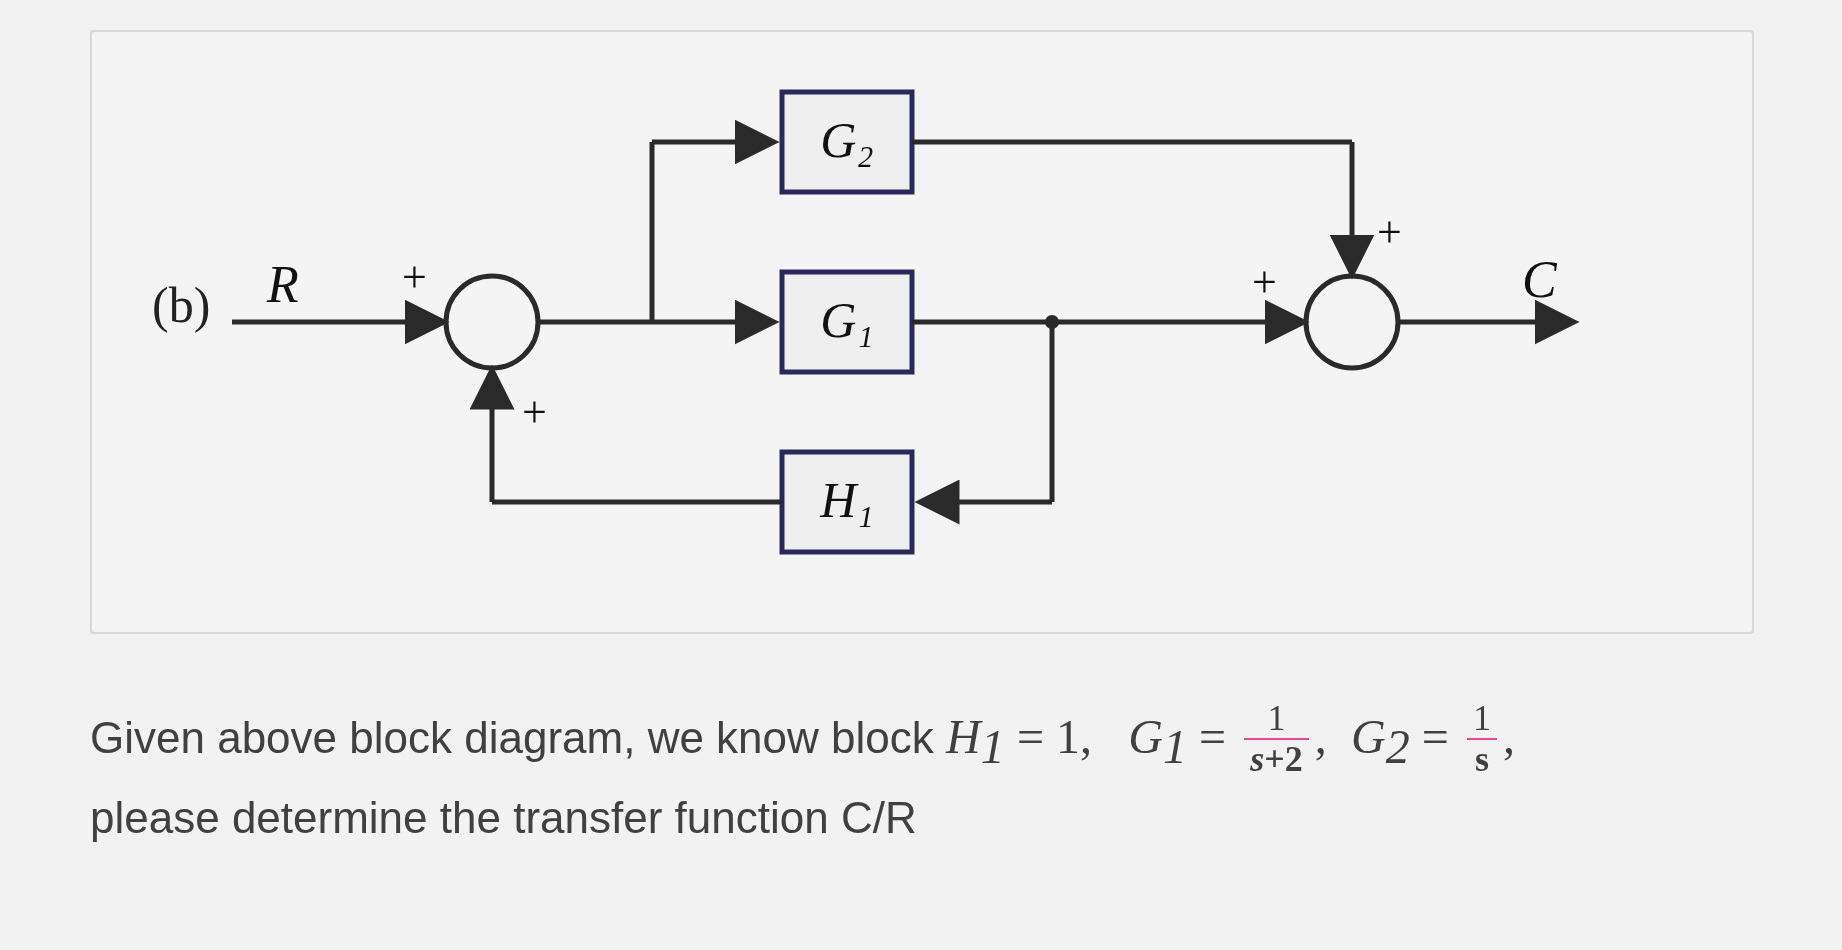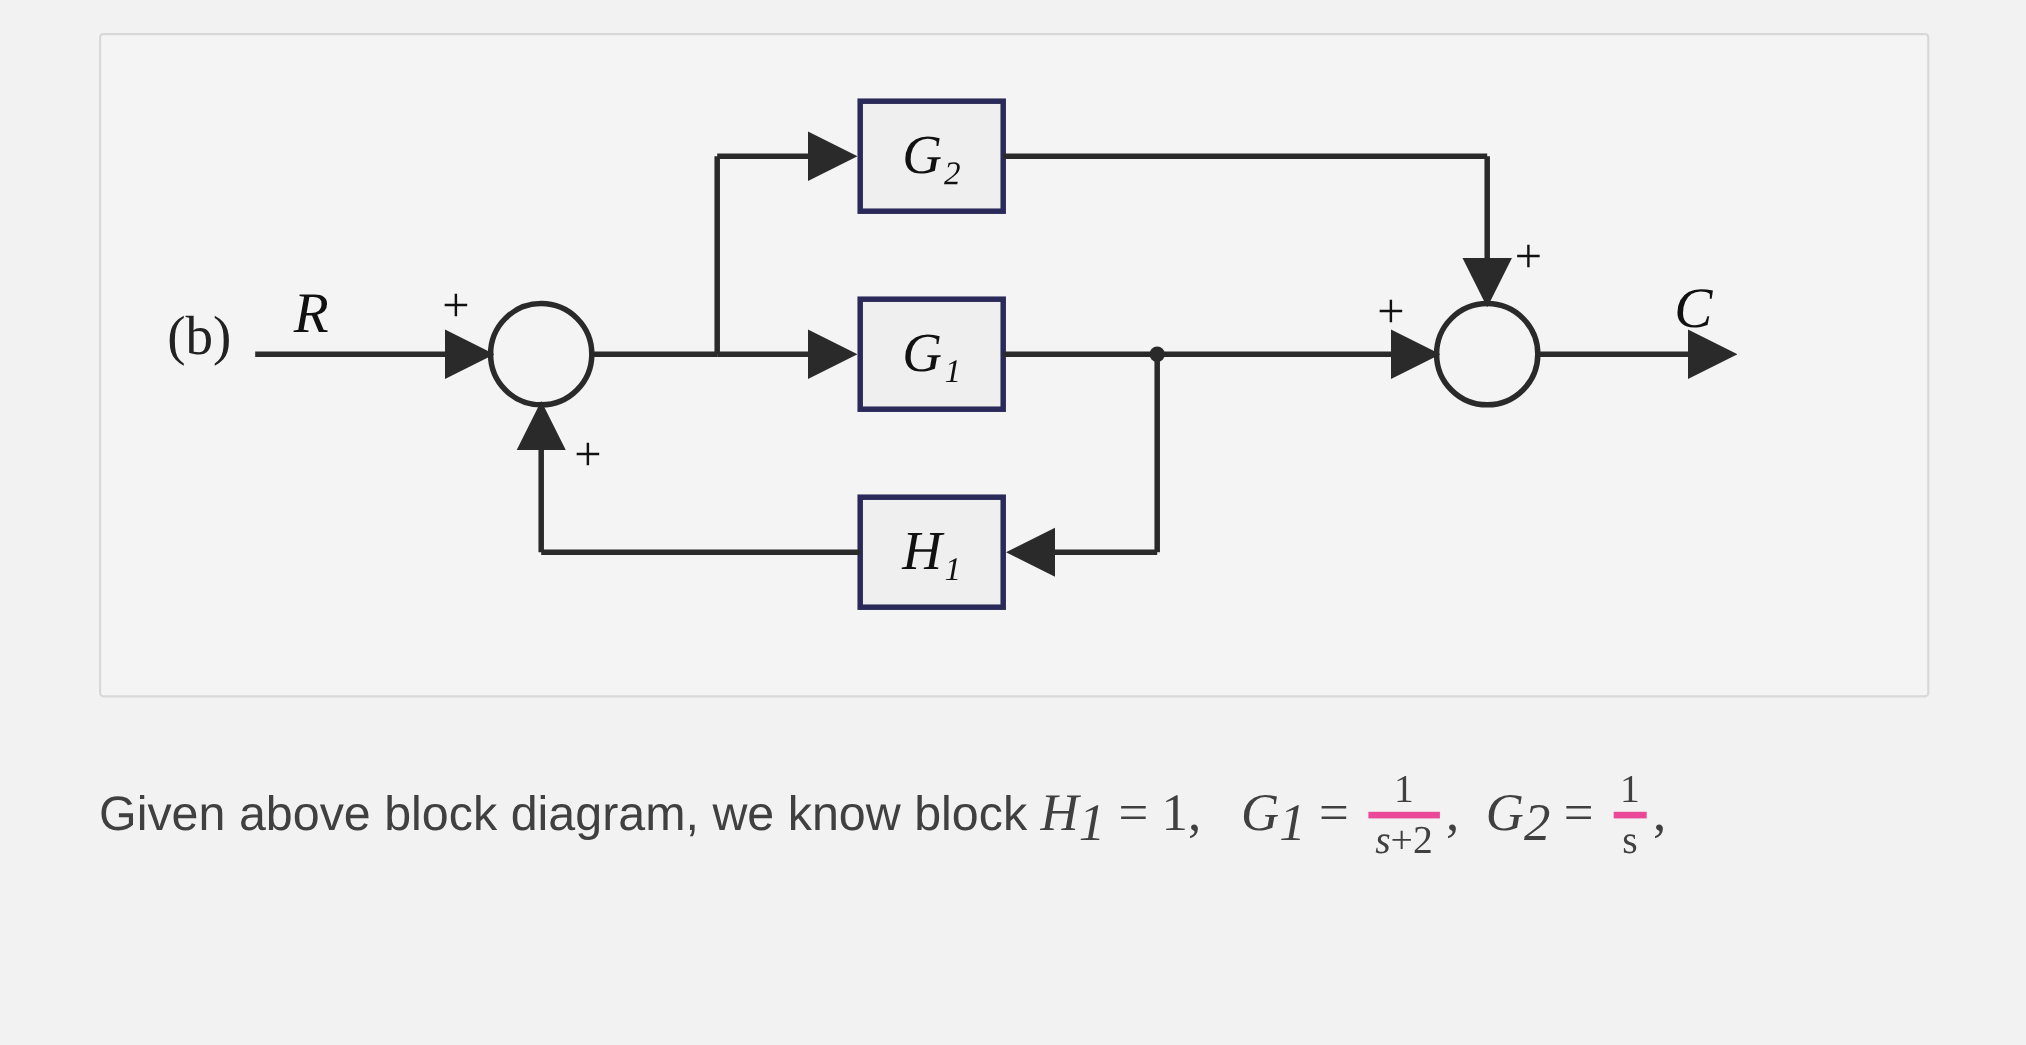--- a/index.html
+++ b/index.html
@@ -67,21 +67,22 @@
     line-height: 1.1;
     margin: 0 6px;
     position: relative;
     top: -2px;
   }
   .frac .num, .frac .den {
     display: block;
     padding: 0 6px;
   }
   .frac .den {
-    border-top: 6px solid #ec4899;
+    border-top: 2px solid #ec4899;
+    font-weight: bold;
   }
   .frac .den .s {
     font-style: italic;
   }
 </style>
 </head>
 <body>
 
 <div class="page">
 
@@ -156,15 +157,16 @@
       <span class="num">1</span>
       <span class="den"><span class="s">s</span><span>+2</span></span>
     </span><span class="mathnum">,&nbsp;</span>
     <span class="math">G</span><span class="math sub">2</span>
     <span class="mathnum"> = </span>
     <span class="frac">
       <span class="num">1</span>
       <span class="den s">s</span>
     </span><span class="mathnum">,</span>
     <br>
+    <span>please determine the transfer function C/R</span>
   </div>
 
 </div>
 
 </body></html>

